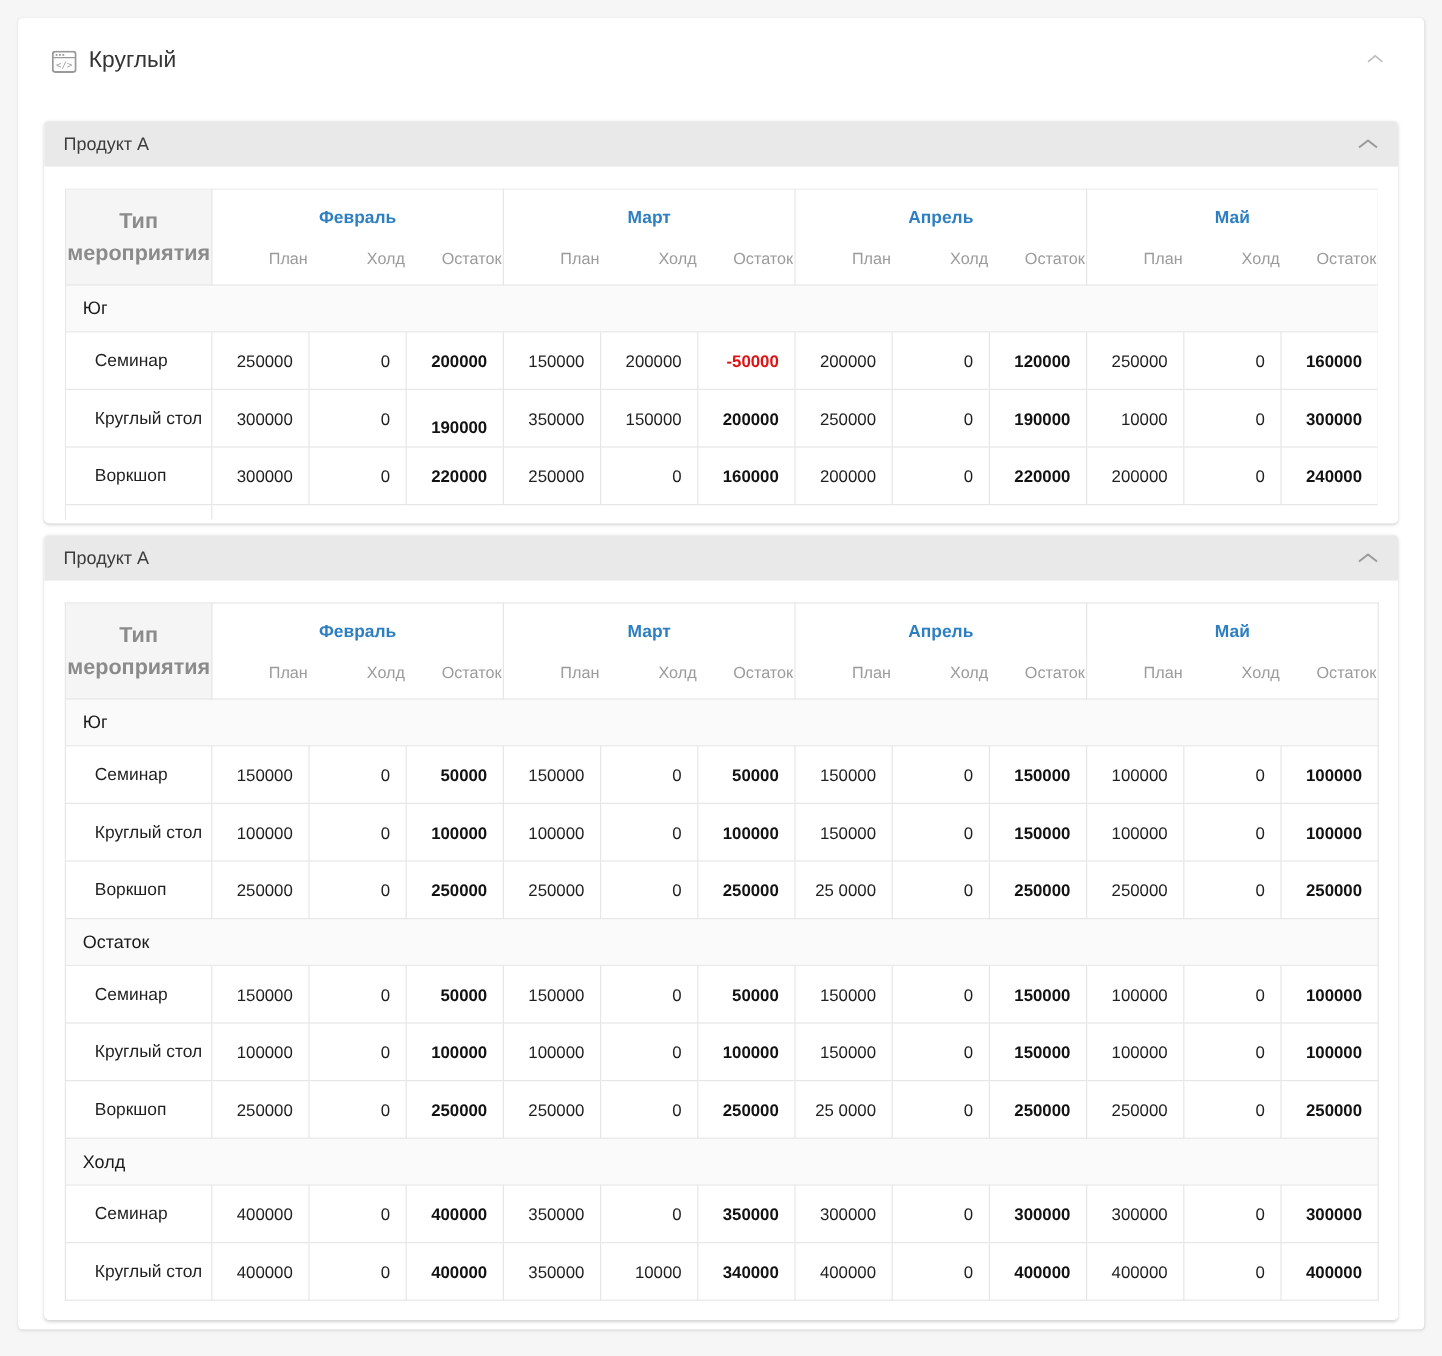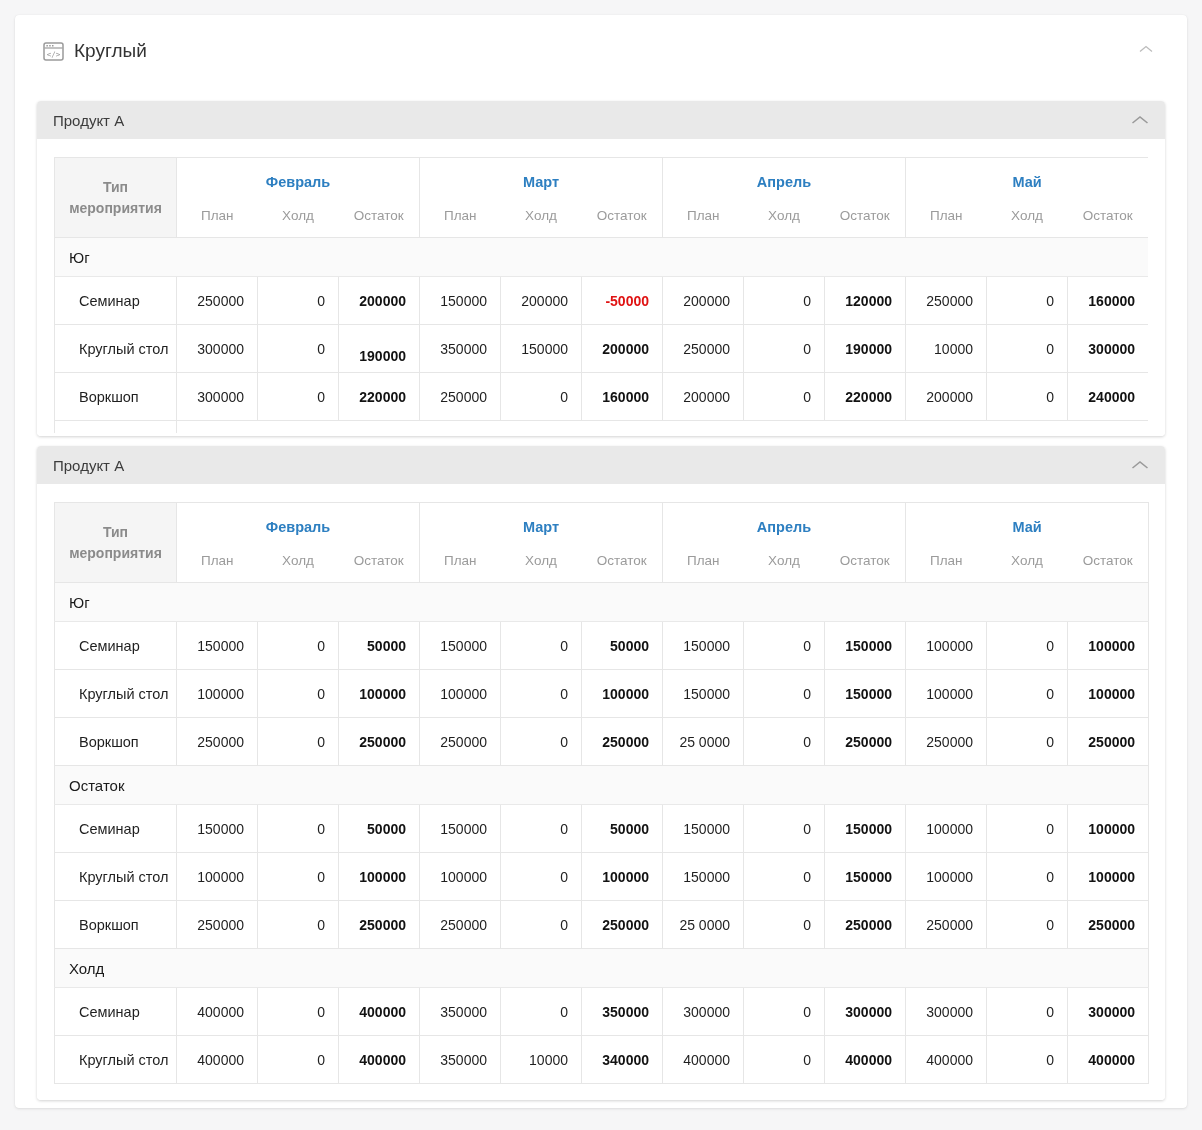--- a/index.html
+++ b/index.html
@@ -46,33 +46,33 @@
   .table-clip.clipped{height:276px;overflow:hidden}
 
   table.budget-table{
     border-collapse:collapse;table-layout:fixed;
     width:1094px;font-size:14px;color:#1f1f1f;
   }
   col.label-col{width:122px}
   col.val-col{width:81px}
 
   th.label-head{
-    background:#f5f5f5;color:#8b8b8b;font-weight:600;font-size:14px;
+    background:#f5f5f5;color:#8b8b8b;font-weight:600;font-size:18px;
     border:1px solid var(--border);line-height:1.5;
     text-align:center;vertical-align:middle;
   }
   th.month-head{
     color:var(--blue);font-weight:700;font-size:14.5px;
     border:1px solid var(--border);border-bottom:none;
     height:44px;vertical-align:middle;padding-top:6px;text-align:center;margin-left:16px;
   }
   th.sub-head{
     color:#9b9b9b;font-weight:400;font-size:13.5px;
     height:36px;border-bottom:1px solid var(--border);
-    vertical-align:middle;padding-bottom:8px;text-align:center;
+    vertical-align:middle;padding-bottom:8px;text-align:right;
   }
   th.sub-head.group-start{border-left:1px solid var(--border)}
   th.sub-head.group-end{border-right:1px solid var(--border)}
 
   td.region-td{
     background:#fafafa;font-weight:400;font-size:15px;color:#1a1a1a;
     height:39px;padding-left:14px;vertical-align:middle;
     border:1px solid #e9e9e9;border-left:1px solid var(--border);border-right:1px solid var(--border);
   }
   td.cell{

